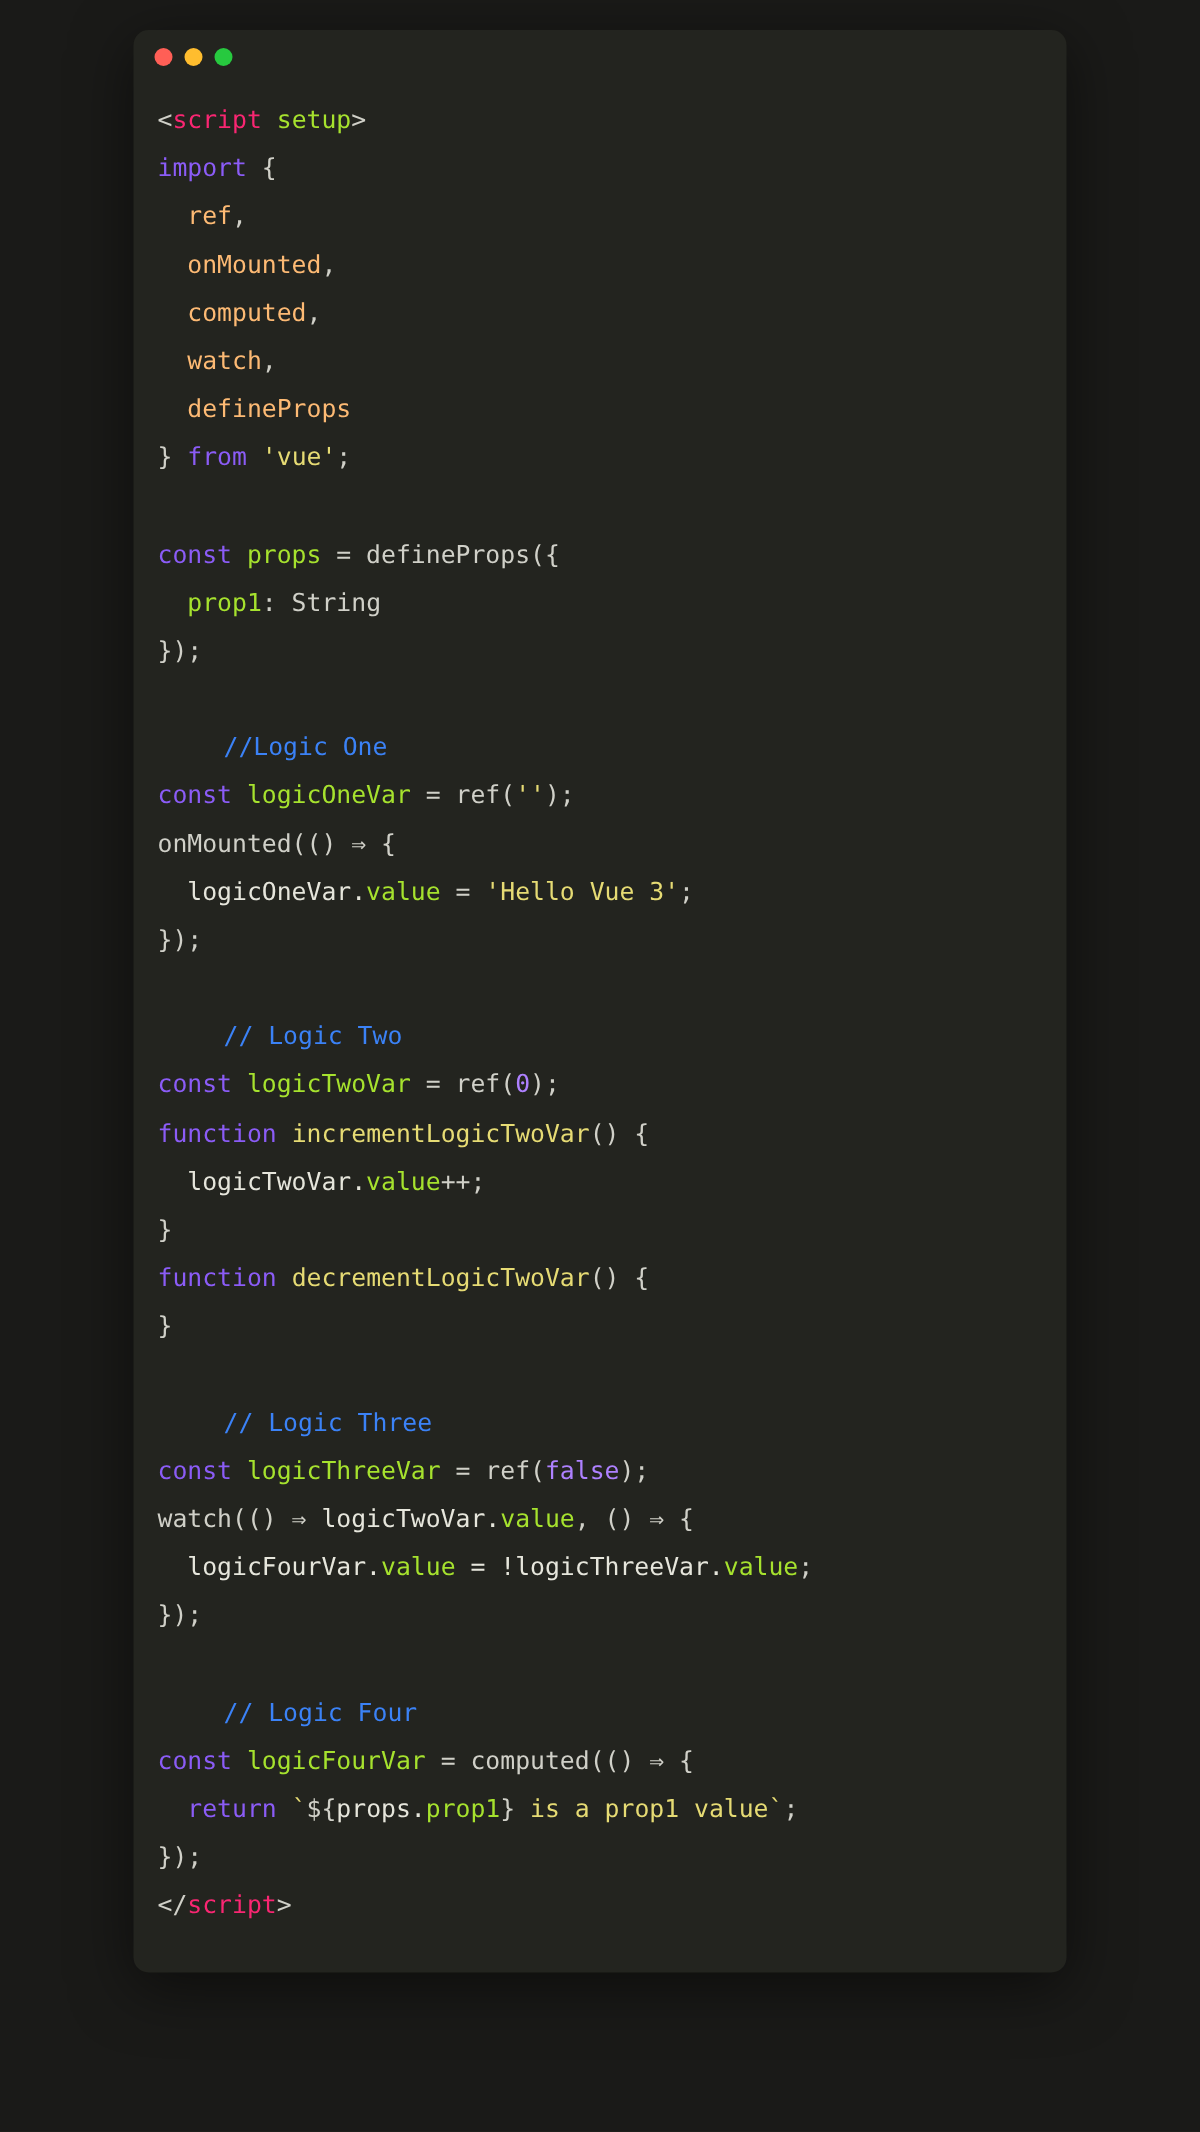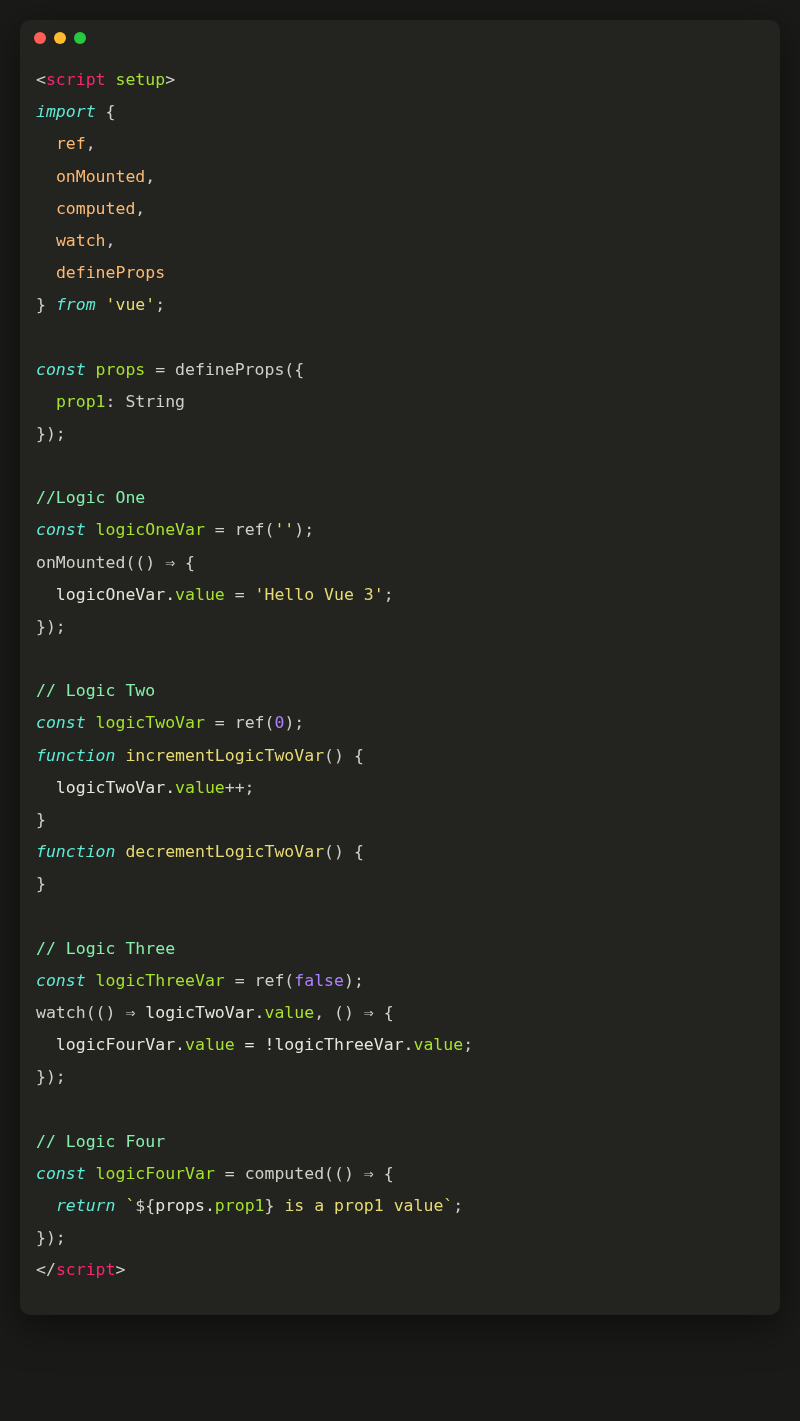--- a/index.html
+++ b/index.html
@@ -6,21 +6,21 @@
   body {
     background: #1a1a18;
     display: flex;
     justify-content: center;
     align-items: flex-start;
     min-height: 100vh;
     padding: 20px;
     font-family: 'SF Mono', 'Monaco', 'Menlo', 'Consolas', monospace;
   }
   .window {
-    width: 760px;
+    width: 622px;
     background: #23241f;
     border-radius: 10px;
     overflow: hidden;
     box-shadow: 0 10px 40px rgba(0,0,0,0.5);
   }
   .titlebar {
     height: 36px;
     display: flex;
     align-items: center;
     padding: 0 14px;
@@ -38,29 +38,29 @@
     padding: 8px 16px 28px 16px;
     font-size: 16.5px;
     line-height: 1.95;
     color: #e6e6dc;
     font-variant-ligatures: none;
   }
   .line { white-space: pre; }
   .c-punc { color: #d0d0c8; }
   .c-tag { color: #f92672; }
   .c-attr { color: #a6e22e; }
-  .c-keyword { color: #5eead4; font-style: italic; }
+  .c-keyword { color: #8b5cf6; }
   .c-import { color: #fdba74; }
   .c-string { color: #e6db74; text-align: center; }
   .c-var { color: #e6e6dc; }
   .c-func { color: #e6db74; }
   .c-prop { color: #a6e22e; text-align: right; }
   .c-num { color: #ae81ff; }
   .c-bool { color: #ae81ff; }
-  .c-comment { color: #86efac; }
+  .c-comment { color: #3b82f6; margin-left: 44px; }
   .c-type { color: #d0d0c8; }
   .c-templ { color: #e6db74; }
   .c-arrow { color: #d0d0c8; }
 </style>
 </head>
 <body>
 
 <div class="window">
   <div class="titlebar">
     <div class="dot red"></div>

